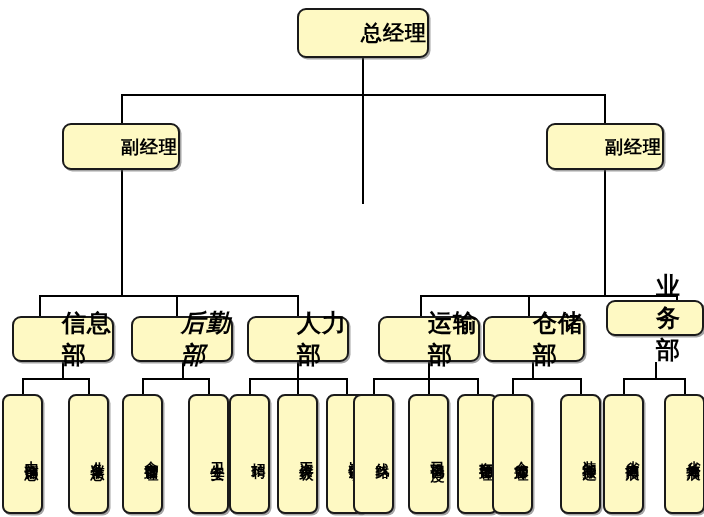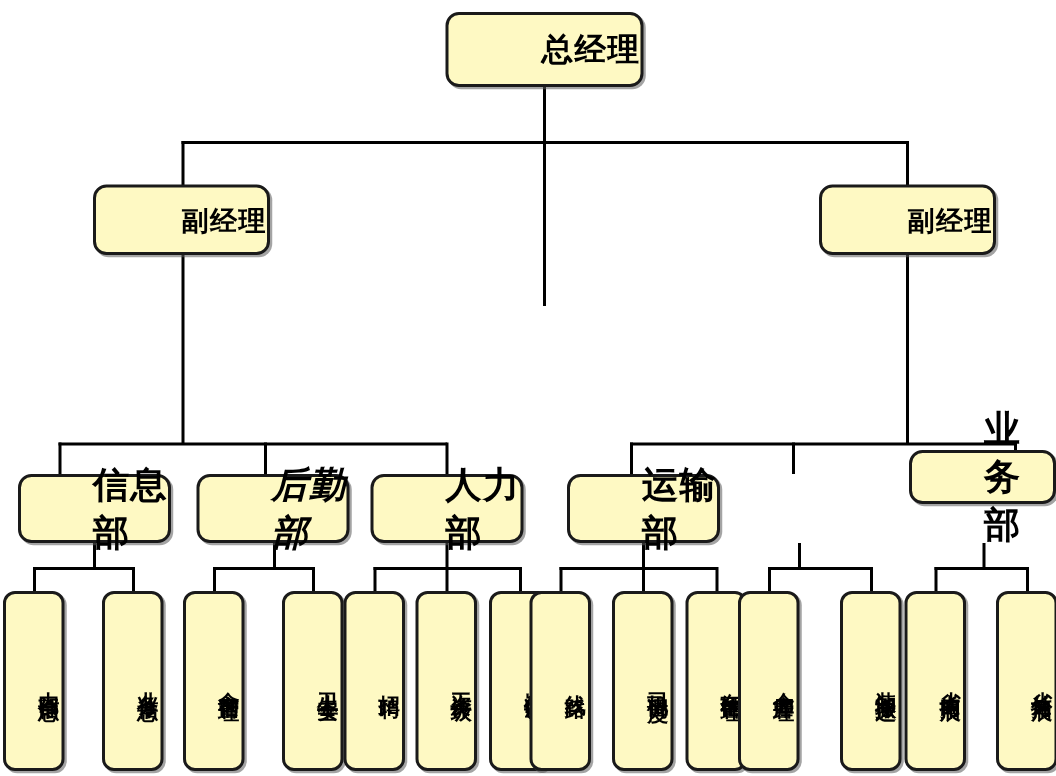--- a/index.html
+++ b/index.html
@@ -129,20 +129,23 @@
   </div>
   <div class="box dept" style="left:131px;top:316px;width:102px;height:46px;font-style:italic;">
     <span>后勤部</span>
   </div>
   <div class="box dept" style="left:378px;top:316px;width:102px;height:46px;">
     <span>运输部</span>
   </div>
   <div class="box dept" style="left:247px;top:316px;width:102px;height:46px;">
     <span>人力部</span>
   </div>
+  <div class="box dept" style="left:483px;top:316px;width:102px;height:46px;">
+    <span>仓储部</span>
+  </div>
   <div class="box dept" style="left:606px;top:300px;width:98px;height:36px;">
     <span>业务部</span>
   </div>
 
   <div class="box leaf" style="left:2px;top:394px;width:41px;height:120px;">
     <span class="vtext">内部信息</span>
   </div>
   <div class="box leaf" style="left:68px;top:394px;width:41px;height:120px;">
     <span class="vtext">业务信息</span>
   </div>

